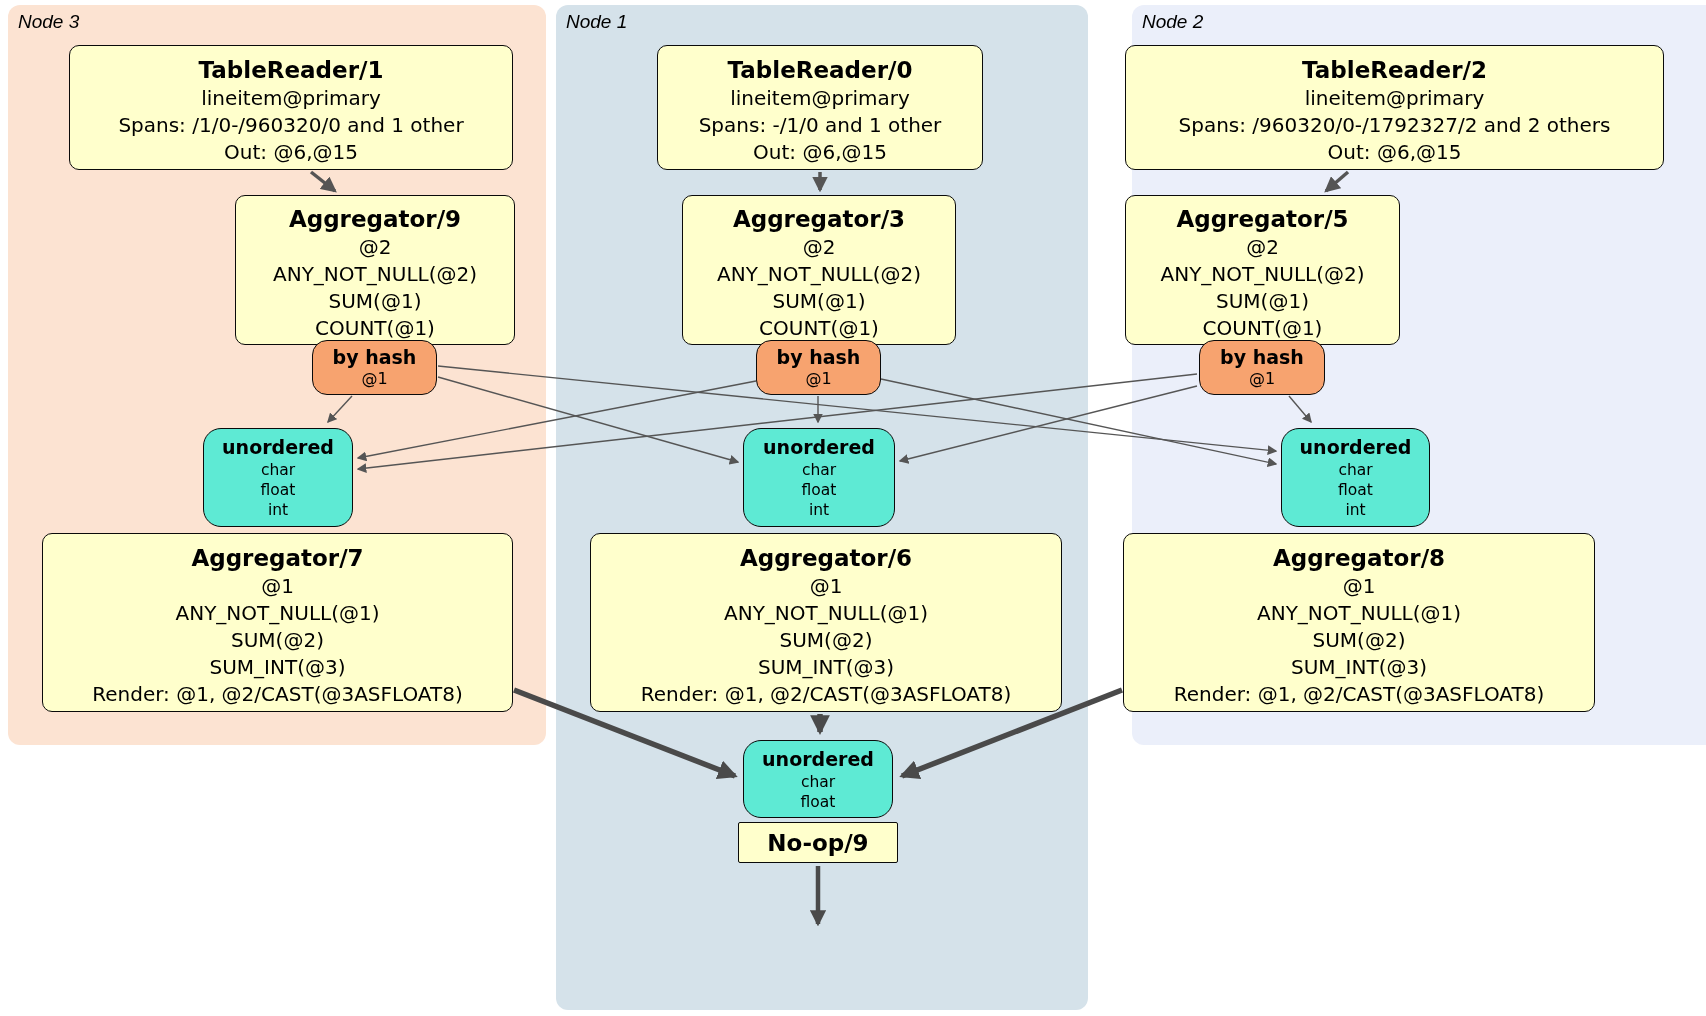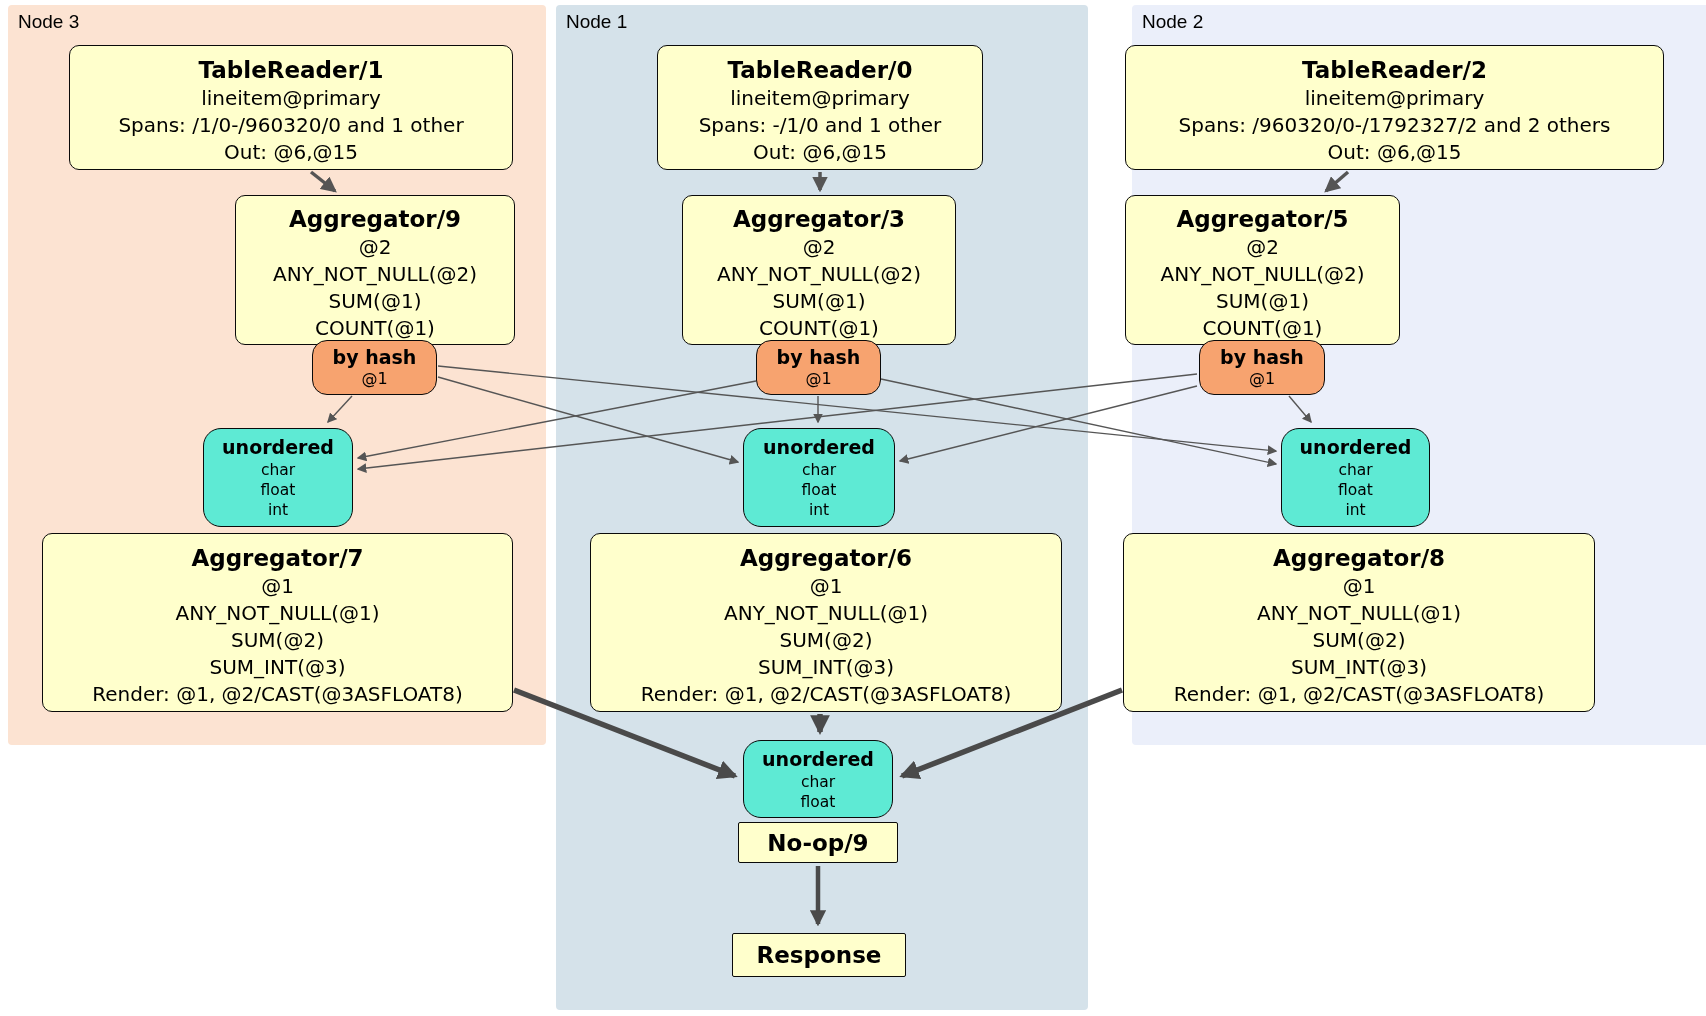--- a/index.html
+++ b/index.html
@@ -1,18 +1,18 @@
 <!DOCTYPE html>
 <html><head>
 <meta charset="utf-8">
 <style>
   html,body{margin:0;padding:0;background:#ffffff;}
   .canvas{position:relative;width:1706px;height:1016px;background:#ffffff;overflow:hidden;
           font-family:"DejaVu Sans",sans-serif;color:#000;}
-  .panel{position:absolute;border-radius:4px;z-index:1;}
+  .panel{position:absolute;border-radius:12px;z-index:1;font-style:italic;}
   .panel-n3{left:8px;top:5px;width:538px;height:740px;background:#fce3d2;}
   .panel-n1{left:556px;top:5px;width:532px;height:1005px;background:#d5e2ea;}
   .panel-n2{left:1098px;top:5px;width:600px;height:740px;background:#ebeffa;margin-left:34px;}
   .panel-label{position:absolute;left:10px;top:6px;font-family:"Liberation Sans",sans-serif;
                font-size:19px;color:#000;}
   .edges{position:absolute;left:0;top:0;z-index:5;pointer-events:none;}
   .box{position:absolute;z-index:10;box-sizing:border-box;background:#ffffcc;
        border:1.6px solid #0a0a0a;border-radius:10px;text-align:center;
        display:flex;flex-direction:column;align-items:center;justify-content:center;
        padding-top:5px;}
@@ -203,17 +203,14 @@
   </div>
 
   <div class="sync pos-unf">
     <div class="st">unordered</div>
     <div class="sl">char</div>
     <div class="sl">float</div>
   </div>
   <div class="box terminal pos-noop">
     <div class="bt">No-op/9</div>
   </div>
-  <div class="box terminal pos-resp">
-    <div class="bt">Response</div>
-  </div>
 
 </div>
 
 </body></html>

